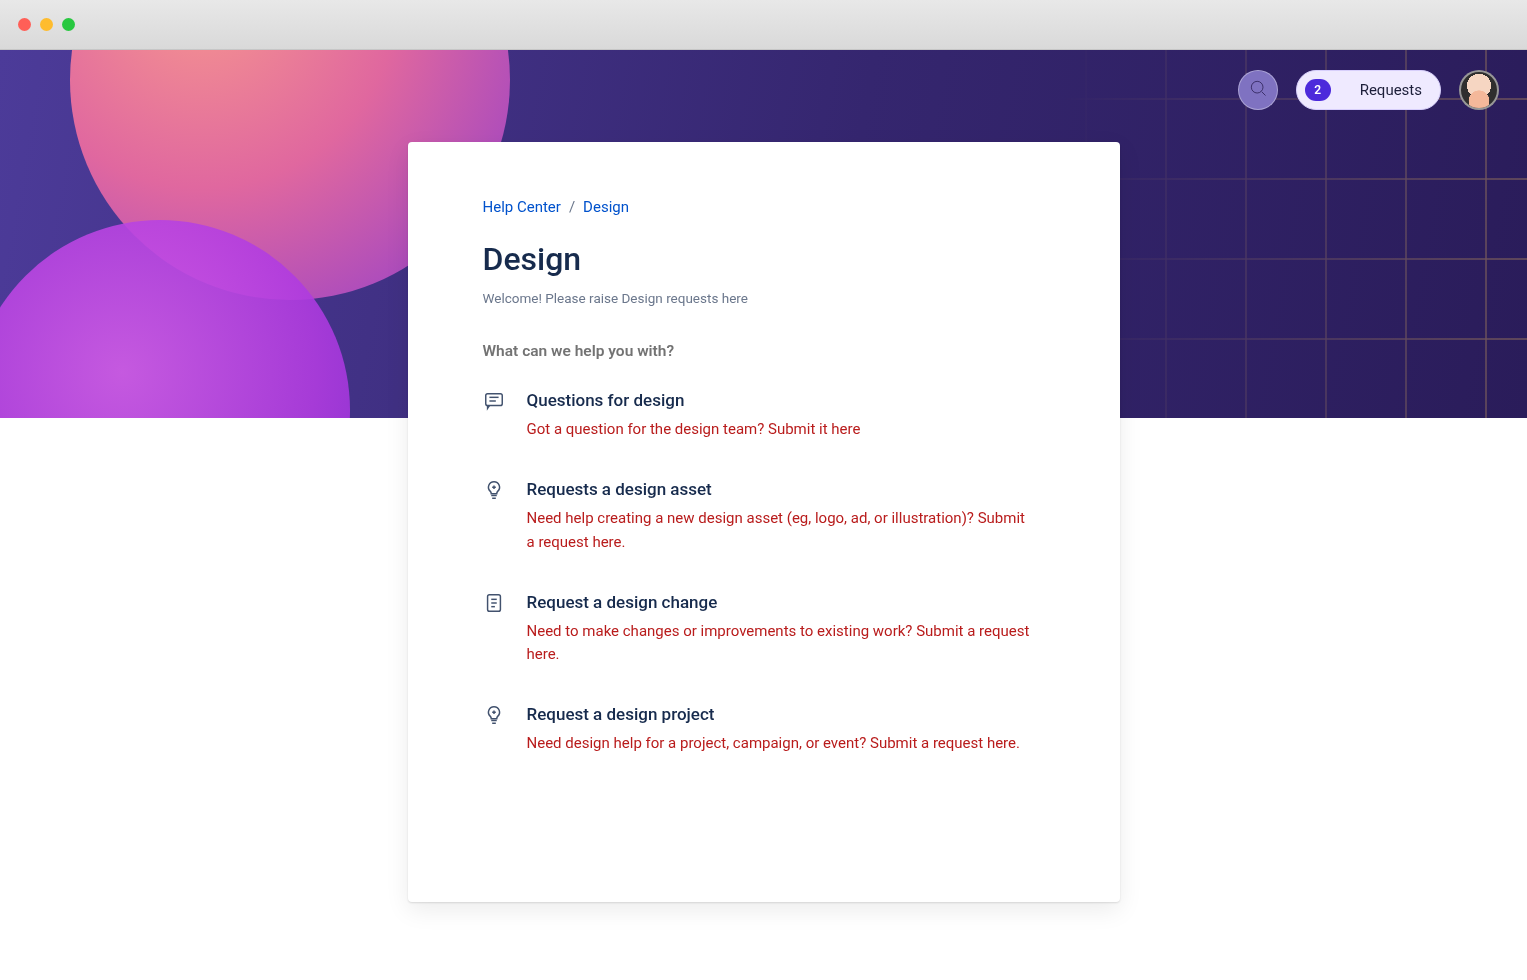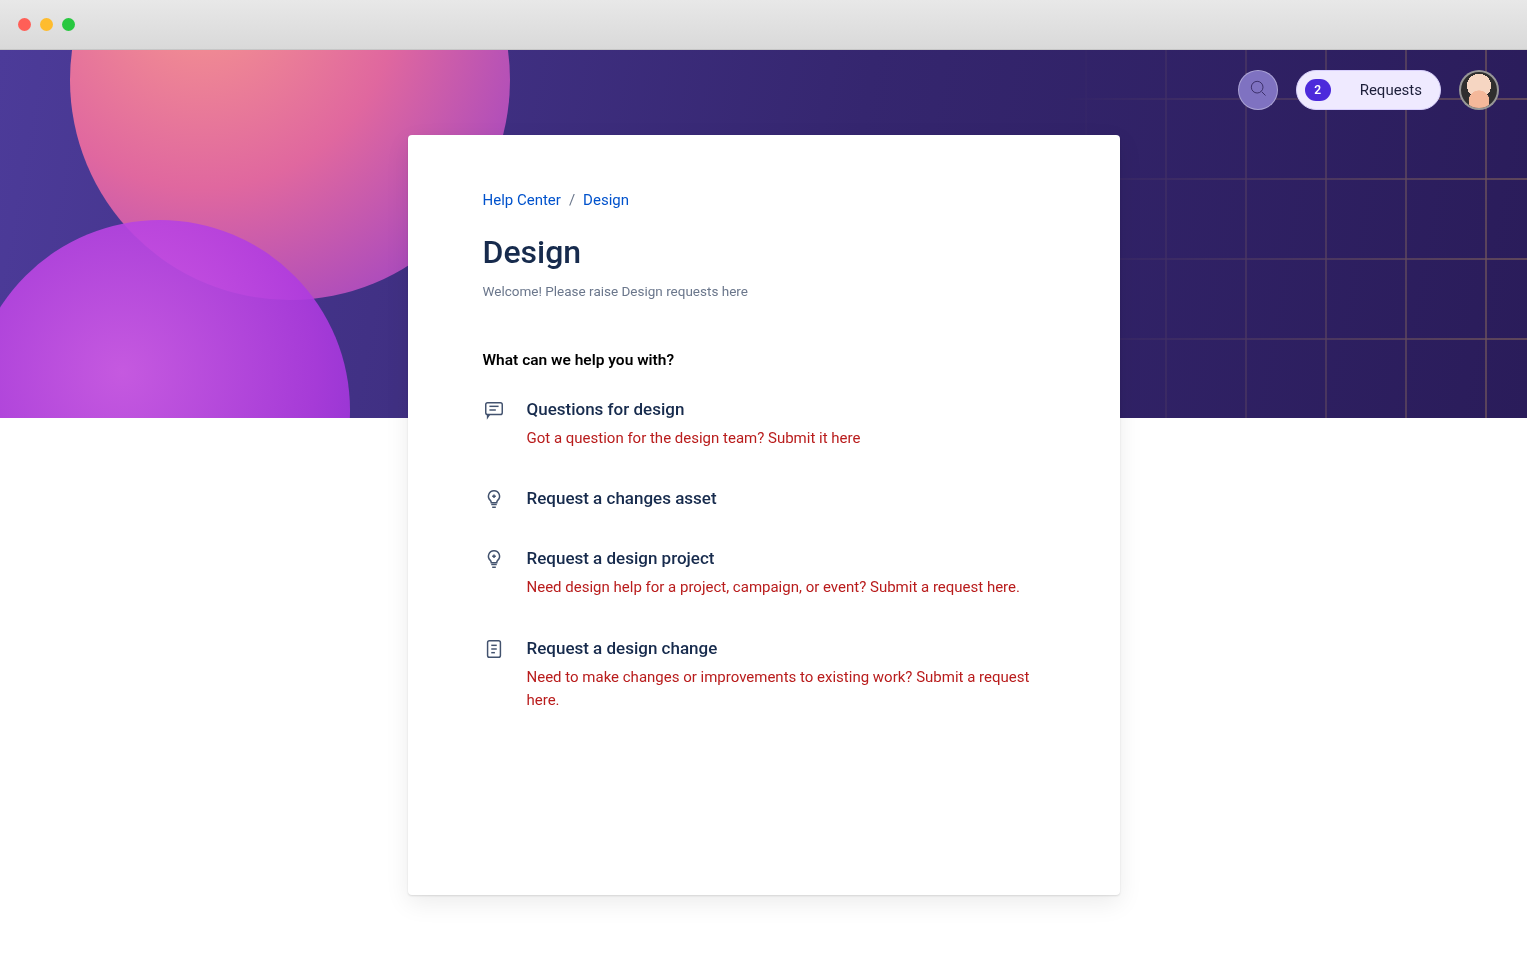--- a/index.html
+++ b/index.html
@@ -71,31 +71,31 @@
       background:radial-gradient(circle at 50% 38%,#f6d6c2 0 42%,#2e2e2e 42% 100%);
       position:relative; cursor:pointer;
     }
     .avatar::after{
       content:""; position:absolute; inset:0;
       background:radial-gradient(circle at 50% 80%,#f4b89a 0 30%,transparent 31%);
     }
 
     
     .card {
-      position:absolute; top:135px; left:50%; transform:translateX(-50%);
+      position:absolute; top:142px; left:50%; transform:translateX(-50%);
       width:712px; min-height:760px; background:#fff; border-radius:4px;
       box-shadow:0 1px 2px rgba(0,0,0,.12),0 8px 24px rgba(0,0,0,.08);
       padding:56px 75px 60px;
     }
     .breadcrumb { font-size:15px; color:#0052cc; display:flex; gap:8px; align-items:center; }
     .breadcrumb a { color:#0052cc; text-decoration:none; cursor:pointer; }
     .breadcrumb .sep { color:#6b778c; }
     .page-title { font-size:32px; font-weight:500; color:#172b4d; margin-top:24px; }
     .subtitle  { font-size:13.5px; color:#6b778c; margin-top:12px; }
-    .prompt    { font-size:15.5px; font-weight:600; color:#000000; margin-top:52px; }
+    .prompt    { font-size:15.5px; font-weight:600; color:#737373; margin-top:36px; }
 
     .req-list { margin-top:30px; display:flex; flex-direction:column; gap:38px; }
     .req-item { display:flex; gap:22px; cursor:pointer; }
     .req-icon { width:22px; height:22px; flex:0 0 22px; color:#42526e; }
     .req-icon svg { width:22px; height:22px; stroke:#42526e; fill:none; stroke-width:1.6; }
     .req-body { flex:1; }
     .req-title { font-size:17px; font-weight:500; color:#172b4d; }
     .req-desc  { font-size:15px; color:#b91c1c; margin-top:8px; line-height:1.55; max-width:510px; }
   </style>
 </head>
@@ -162,49 +162,50 @@
       <div class="req-icon">
         <svg viewBox="0 0 24 24">
             <path d="M9 18h6"></path>
             <path d="M10 21h4"></path>
             <path d="M12 3a6 6 0 0 0-4 10.5c.8.8 1 1.5 1 2.5h6c0-1 .2-1.7 1-2.5A6 6 0 0 0 12 3z"></path>
             <line x1="12" y1="7" x2="12" y2="11"></line>
             <line x1="10" y1="9" x2="14" y2="9"></line>
           </svg>
       </div>
       <div class="req-body">
-        <div class="req-title">Request a changes asset</div>
+        <div class="req-title">Requests a design asset</div>
+        <div class="req-desc">Need help creating a new design asset (eg, logo, ad, or illustration)? Submit a request here.</div>
+      </div>
+    </div>
+
+    <div class="req-item">
+      <div class="req-icon">
+        <svg viewBox="0 0 24 24">
+            <rect x="5" y="3" width="14" height="18" rx="2"></rect>
+            <line x1="9" y1="8" x2="15" y2="8"></line>
+            <line x1="9" y1="12" x2="15" y2="12"></line>
+            <line x1="9" y1="16" x2="13" y2="16"></line>
+          </svg>
+      </div>
+      <div class="req-body">
+        <div class="req-title">Request a design change</div>
+        <div class="req-desc">Need to make changes or improvements to existing work? Submit a request here.</div>
       </div>
     </div>
 
     <div class="req-item">
       <div class="req-icon">
         <svg viewBox="0 0 24 24">
             <path d="M9 18h6"></path>
             <path d="M10 21h4"></path>
             <path d="M12 3a6 6 0 0 0-4 10.5c.8.8 1 1.5 1 2.5h6c0-1 .2-1.7 1-2.5A6 6 0 0 0 12 3z"></path>
             <line x1="12" y1="7" x2="12" y2="11"></line>
             <line x1="10" y1="9" x2="14" y2="9"></line>
           </svg>
       </div>
       <div class="req-body">
         <div class="req-title">Request a design project</div>
         <div class="req-desc">Need design help for a project, campaign, or event? Submit a request here.</div>
       </div>
     </div>
 
-    <div class="req-item">
-      <div class="req-icon">
-        <svg viewBox="0 0 24 24">
-            <rect x="5" y="3" width="14" height="18" rx="2"></rect>
-            <line x1="9" y1="8" x2="15" y2="8"></line>
-            <line x1="9" y1="12" x2="15" y2="12"></line>
-            <line x1="9" y1="16" x2="13" y2="16"></line>
-          </svg>
-      </div>
-      <div class="req-body">
-        <div class="req-title">Request a design change</div>
-        <div class="req-desc">Need to make changes or improvements to existing work? Submit a request here.</div>
-      </div>
-    </div>
-
   </div>
 </div>
 
 </body></html>

